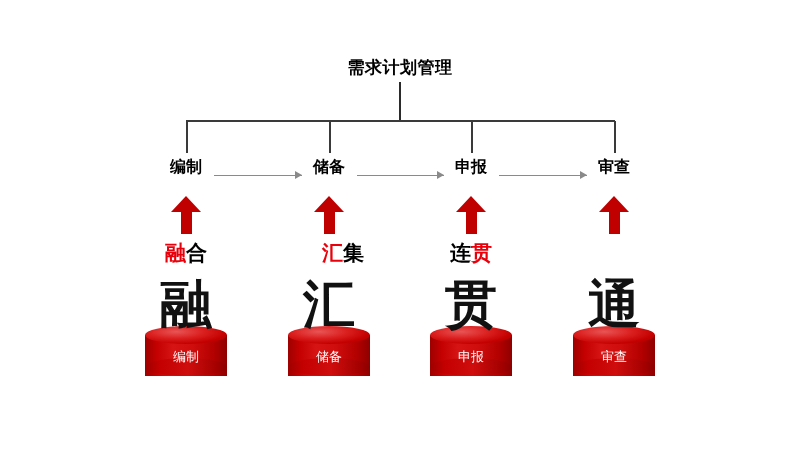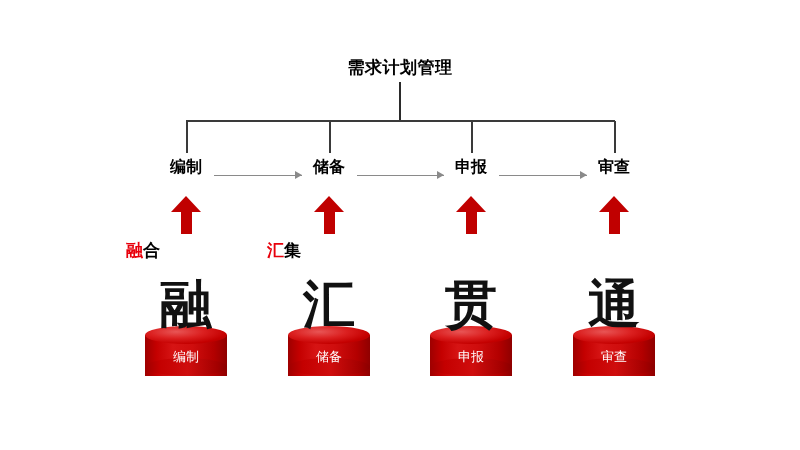--- a/index.html
+++ b/index.html
@@ -121,21 +121,22 @@
     height: 24px;
     background: #C00000;
   }
 
   
   .keyword {
     position: absolute;
     top: 239px;
     width: 120px;
     margin-left: -60px;
-    font-size: 17px;
+    text-align: center;
+    font-size: 21px;
     font-weight: bold;
     white-space: nowrap;
   }
   .k-red   { color: #E8000B; }
   .k-black { color: #000000; }
 
   
   .big-char {
     position: absolute;
     top: 278px;
@@ -242,36 +243,39 @@
     <div class="cyl-bottom"></div>
     <div class="cyl-top"></div>
     <div class="cyl-text">编制</div>
   </div>
 
   <div class="stage-label" style="left:329px;">储备</div>
   <div class="up-arrow" style="left:329px;">
     <div class="head"></div>
     <div class="shaft"></div>
   </div>
-  <div class="keyword" style="left:327px;">
+  <div class="keyword" style="left:343px;">
     <span class="k-red">汇</span><span class="k-black">集</span>
   </div>
   <div class="big-char" style="left:329px;">汇</div>
   <div class="cylinder" style="left:329px;">
     <div class="cyl-body"></div>
     <div class="cyl-bottom"></div>
     <div class="cyl-top"></div>
     <div class="cyl-text">储备</div>
   </div>
 
   <div class="stage-label" style="left:471px;">申报</div>
   <div class="up-arrow" style="left:471px;">
     <div class="head"></div>
     <div class="shaft"></div>
   </div>
+  <div class="keyword" style="left:471px;">
+    <span class="k-black">连</span><span class="k-red">贯</span>
+  </div>
   <div class="big-char" style="left:471px;">贯</div>
   <div class="cylinder" style="left:471px;">
     <div class="cyl-body"></div>
     <div class="cyl-bottom"></div>
     <div class="cyl-top"></div>
     <div class="cyl-text">申报</div>
   </div>
 
   <div class="stage-label" style="left:614px;">审查</div>
   <div class="up-arrow" style="left:614px;">

